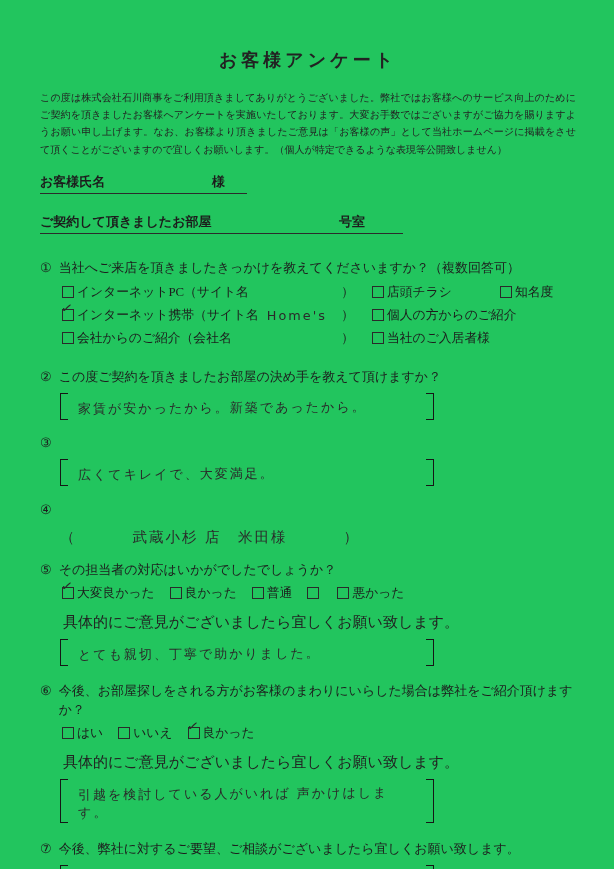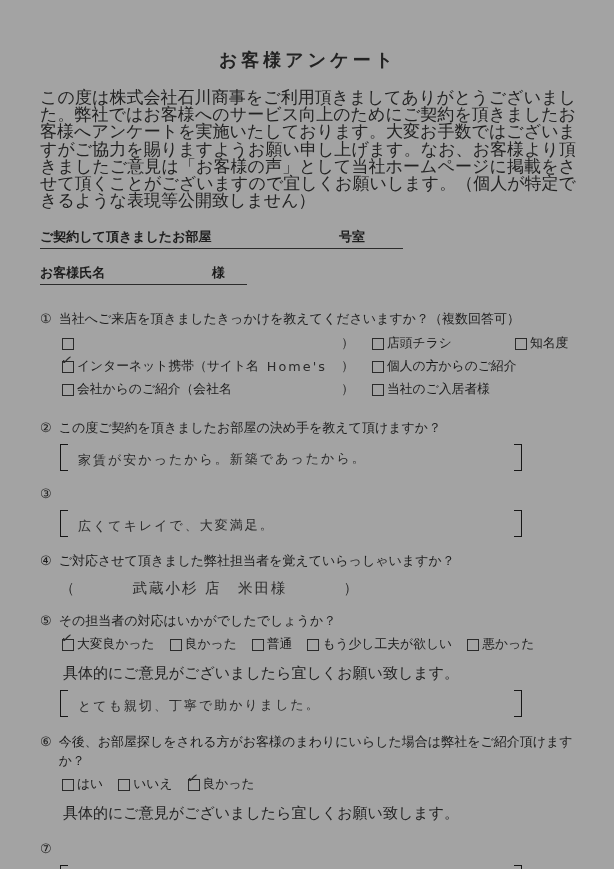--- a/index.html
+++ b/index.html
@@ -1,45 +1,45 @@
 <!DOCTYPE html>
 <html><head>
 <meta charset="utf-8">
 <style>
   html,body{margin:0;padding:0;background:#ffffff;}
   body{width:614px;height:869px;overflow:hidden;
        font-family:"Liberation Serif","DejaVu Serif",serif;
        color:#1c1c1c;}
   .page{box-sizing:border-box;width:614px;height:869px;padding:48px 38px 16px 40px;
-        background:#a3a3a3;}
+        background:#22c55e;}
   .title{margin:0;text-align:center;font-size:18px;font-weight:600;
          letter-spacing:4px;color:#222;}
-  .intro{margin:17px 0 0 0;font-size:17px;line-height:17.2px;text-align:justify;
+  .intro{margin:17px 0 0 0;font-size:10px;line-height:17.2px;text-align:justify;
          color:#222;}
   .frow{display:flex;align-items:flex-end;border-bottom:1.5px solid #2b2b2b;
         font-size:13px;font-weight:600;padding-bottom:2px;}
   .frow .blank{flex:1;}
   .name-row{width:185px;margin-top:15px;padding-right:22px;}
   .room-row{width:325px;margin-top:19px;padding-right:38px;}
   .q{margin-top:0;}
   .qhead{display:flex;font-size:13px;line-height:19px;color:#1d1d1d;}
   .qnum{margin-right:7px;}
   .opts{margin:7px 0 0 22px;font-size:12.8px;}
   .orow{display:flex;margin-top:6px;line-height:17px;}
   .oleft{display:flex;width:292px;}
   .oleft .fill{flex:1;padding-left:8px;}
   .oright{display:flex;margin-left:18px;gap:32px;}
-  .oright .pair + .pair{margin-left:31px;}
+  .oright .pair + .pair{margin-left:16px;}
   .pair{display:flex;align-items:center;}
   .cb{display:inline-block;flex:none;width:10px;height:10px;border:1.4px solid #2a2a2a;
       position:relative;margin-right:3px;vertical-align:-1px;}
   .mk{position:absolute;left:-2px;top:-9px;font-size:14px;font-style:normal;
       color:#161616;transform:rotate(10deg);line-height:1;}
   .hand{font-family:"DejaVu Sans",sans-serif;letter-spacing:2px;color:#2a2a2a;}
-  .ans{display:flex;align-items:stretch;margin:7px 0 0 20px;width:462px;min-height:27px;}
+  .ans{display:flex;align-items:stretch;margin:7px 0 0 20px;width:374px;min-height:27px;}
   .brk{flex:none;width:7px;border:1.7px solid #161616;border-right:none;}
   .brk.r{border:1.7px solid #161616;border-left:none;}
   .ans .atxt{flex:1;padding:6px 8px 2px 10px;font-size:13px;
              transform:rotate(-0.4deg);}
   .paren-ans{display:flex;justify-content:space-between;width:300px;
              margin:9px 0 0 20px;font-size:14.5px;}
   .chkline{display:flex;margin:6px 0 0 22px;font-size:12.8px;line-height:17px;}
   .chkline .pair + .pair{margin-left:15px;}
   .note{margin:11px 0 0 23px;font-size:15px;color:#222;}
   .mt-q1{margin-top:24px;}
@@ -52,43 +52,44 @@
 </style>
 </head>
 <body>
 
 <div class="page">
 
   <h1 class="title">お客様アンケート</h1>
 
   <p class="intro">この度は株式会社石川商事をご利用頂きましてありがとうございました。弊社ではお客様へのサービス向上のためにご契約を頂きましたお客様へアンケートを実施いたしております。大変お手数ではございますがご協力を賜りますようお願い申し上げます。なお、お客様より頂きましたご意見は「お客様の声」として当社ホームページに掲載をさせて頂くことがございますので宜しくお願いします。（個人が特定できるような表現等公開致しません）</p>
 
+  <div class="frow name-row">
+    <span>お客様氏名</span>
+    <span class="blank hand"></span>
+    <span>様</span>
+  </div>
+
   <div class="frow room-row">
     <span>ご契約して頂きましたお部屋</span>
     <span class="blank hand"></span>
     <span>号室</span>
-  </div>
-
-  <div class="frow name-row">
-    <span>お客様氏名</span>
-    <span class="blank hand"></span>
-    <span>様</span>
   </div>
 
   <div class="q mt-q1">
     <div class="qhead">
       <span class="qnum">①</span>
       <span>当社へご来店を頂きましたきっかけを教えてくださいますか？（複数回答可）</span>
     </div>
     <div class="opts">
       <div class="orow">
         <div class="oleft pair">
           <span class="cb">
               <i class="mk hand"></i>
             </span>
+          <span>インターネットPC（サイト名</span>
           <span class="fill hand"></span>
           <span>）</span>
         </div>
         <div class="oright">
           <span class="pair">
             <span class="cb">
                 <i class="mk hand"></i>
               </span>
             <span>店頭チラシ</span>
           </span>
@@ -158,21 +159,20 @@
     <div class="ans">
       <span class="brk"></span>
       <span class="atxt hand">広くてキレイで、大変満足。</span>
       <span class="brk r"></span>
     </div>
   </div>
 
   <div class="q mt-q4">
     <div class="qhead">
       <span class="qnum">④</span>
-      <span>ご対応させて頂きました弊社担当者を覚えていらっしゃいますか？</span>
     </div>
     <div class="paren-ans hand">
       <span>（</span>
       <span>武蔵小杉 店　米田様</span>
       <span>）</span>
     </div>
   </div>
 
   <div class="q mt-q5">
     <div class="qhead">
@@ -195,21 +195,20 @@
       <span class="pair">
         <span class="cb">
             <i class="mk hand"></i>
           </span>
         <span>普通</span>
       </span>
       <span class="pair">
         <span class="cb">
             <i class="mk hand"></i>
           </span>
-        <span>もう少し工夫が欲しい</span>
       </span>
       <span class="pair">
         <span class="cb">
             <i class="mk hand"></i>
           </span>
         <span>悪かった</span>
       </span>
     </div>
     <div class="note">具体的にご意見がございましたら宜しくお願い致します。</div>
     <div class="ans">
@@ -238,25 +237,31 @@
         <span>いいえ</span>
       </span>
       <span class="pair">
         <span class="cb">
             <i class="mk hand">✓</i>
           </span>
         <span>良かった</span>
       </span>
     </div>
     <div class="note">具体的にご意見がございましたら宜しくお願い致します。</div>
+    <div class="ans">
+      <span class="brk"></span>
+      <span class="atxt hand">引越を検討している人がいれば 声かけはします。</span>
+      <span class="brk r"></span>
+    </div>
   </div>
 
   <div class="q mt-q7">
     <div class="qhead">
       <span class="qnum">⑦</span>
+      <span>今後、弊社に対するご要望、ご相談がございましたら宜しくお願い致します。</span>
     </div>
     <div class="ans">
       <span class="brk"></span>
       <span class="atxt hand">何かあった場合には ご相談させて下さい。</span>
       <span class="brk r"></span>
     </div>
   </div>
 
 </div>
 

